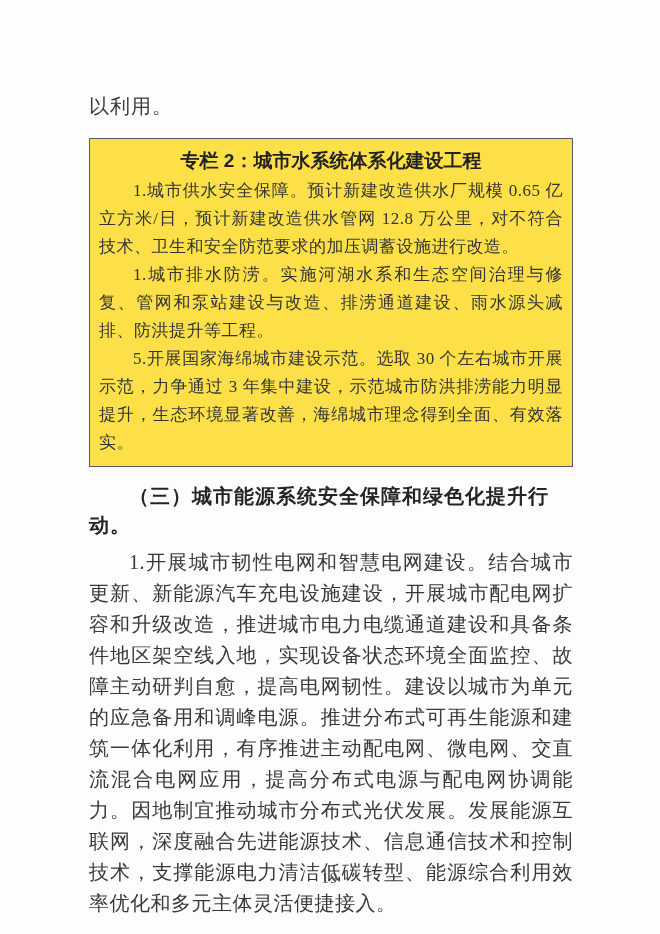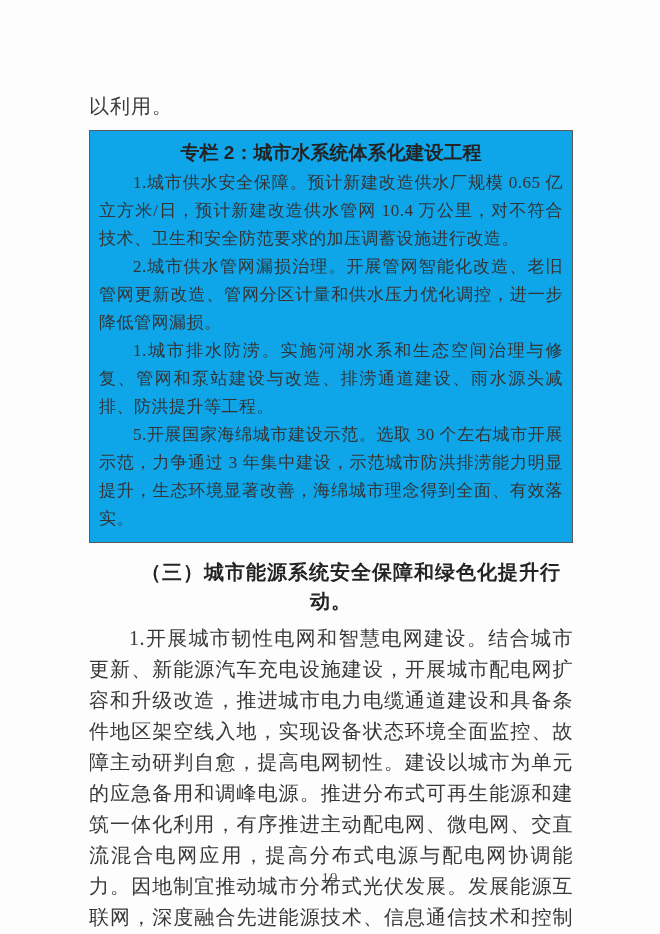--- a/index.html
+++ b/index.html
@@ -25,23 +25,23 @@
   }
   .opening {
     margin: 0;
     font-size: 20px;
     line-height: 24px;
     letter-spacing: 1px;
   }
   .panel {
     box-sizing: border-box;
     border: 1px solid #5a5a5a;
-    margin-top: 12px;
+    margin-top: 20px;
     padding: 5px 9px 9px 9px;
-    background: #0ea5e9;
+    background: #fde047;
   }
   .panel-title {
     text-align: center;
     font-family: "Liberation Sans", "DejaVu Sans", sans-serif;
     font-weight: bold;
     font-size: 19px;
     line-height: 29px;
     color: #232323;
     margin: 2px 0 2px 0;
   }
@@ -55,21 +55,20 @@
     letter-spacing: 0.5px;
   }
   .heading {
     margin: 15px 0 0 0;
     text-indent: 2em;
     font-weight: bold;
     font-size: 20px;
     line-height: 29px;
     color: #242424;
     letter-spacing: 1px;
-    text-align: center;
   }
   .body-p {
     margin: 7px 0 0 0;
     font-size: 20px;
     line-height: 31px;
     text-align: justify;
     text-indent: 2em;
     letter-spacing: 0.5px;
     color: #383838;
   }
@@ -88,22 +87,21 @@
 </head>
 <body>
 
 <div class="doc">
   <div class="content">
 
     <p class="opening">以利用。</p>
 
     <div class="panel">
       <div class="panel-title">专栏 2：城市水系统体系化建设工程</div>
-      <p class="panel-p">1.城市供水安全保障。预计新建改造供水厂规模 0.65 亿立方米/日，预计新建改造供水管网 10.4 万公里，对不符合技术、卫生和安全防范要求的加压调蓄设施进行改造。</p>
-      <p class="panel-p">2.城市供水管网漏损治理。开展管网智能化改造、老旧管网更新改造、管网分区计量和供水压力优化调控，进一步降低管网漏损。</p>
+      <p class="panel-p">1.城市供水安全保障。预计新建改造供水厂规模 0.65 亿立方米/日，预计新建改造供水管网 12.8 万公里，对不符合技术、卫生和安全防范要求的加压调蓄设施进行改造。</p>
       <p class="panel-p">1.城市排水防涝。实施河湖水系和生态空间治理与修复、管网和泵站建设与改造、排涝通道建设、雨水源头减排、防洪提升等工程。</p>
       <p class="panel-p">5.开展国家海绵城市建设示范。选取 30 个左右城市开展示范，力争通过 3 年集中建设，示范城市防洪排涝能力明显提升，生态环境显著改善，海绵城市理念得到全面、有效落实。</p>
     </div>
 
     <p class="heading">（三）城市能源系统安全保障和绿色化提升行动。</p>
 
     <p class="body-p">1.开展城市韧性电网和智慧电网建设。结合城市更新、新能源汽车充电设施建设，开展城市配电网扩容和升级改造，推进城市电力电缆通道建设和具备条件地区架空线入地，实现设备状态环境全面监控、故障主动研判自愈，提高电网韧性。建设以城市为单元的应急备用和调峰电源。推进分布式可再生能源和建筑一体化利用，有序推进主动配电网、微电网、交直流混合电网应用，提高分布式电源与配电网协调能力。因地制宜推动城市分布式光伏发展。发展能源互联网，深度融合先进能源技术、信息通信技术和控制技术，支撑能源电力清洁低碳转型、能源综合利用效率优化和多元主体灵活便捷接入。</p>
 
   </div>
 

